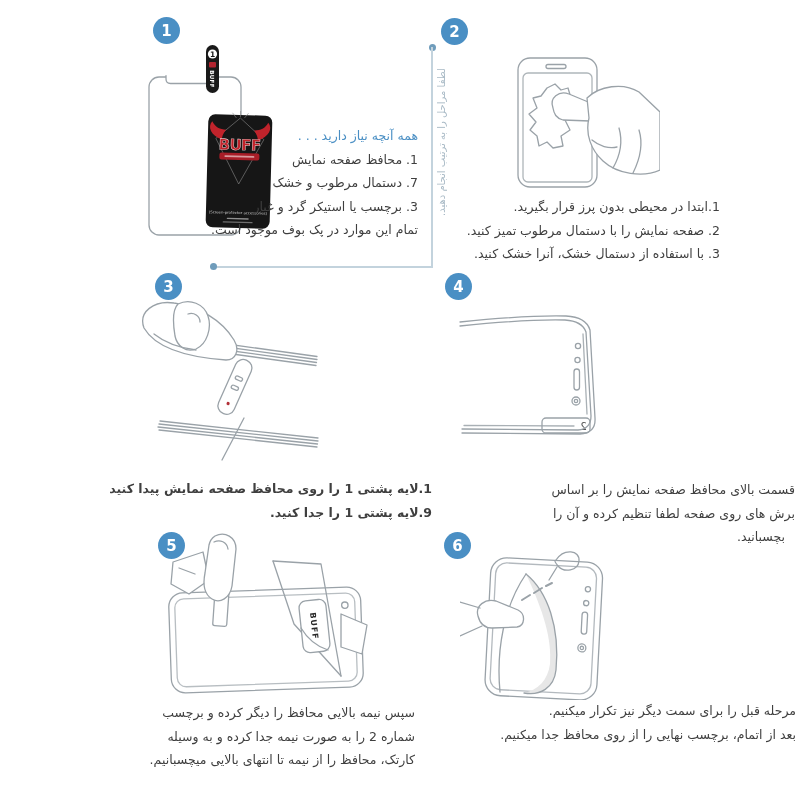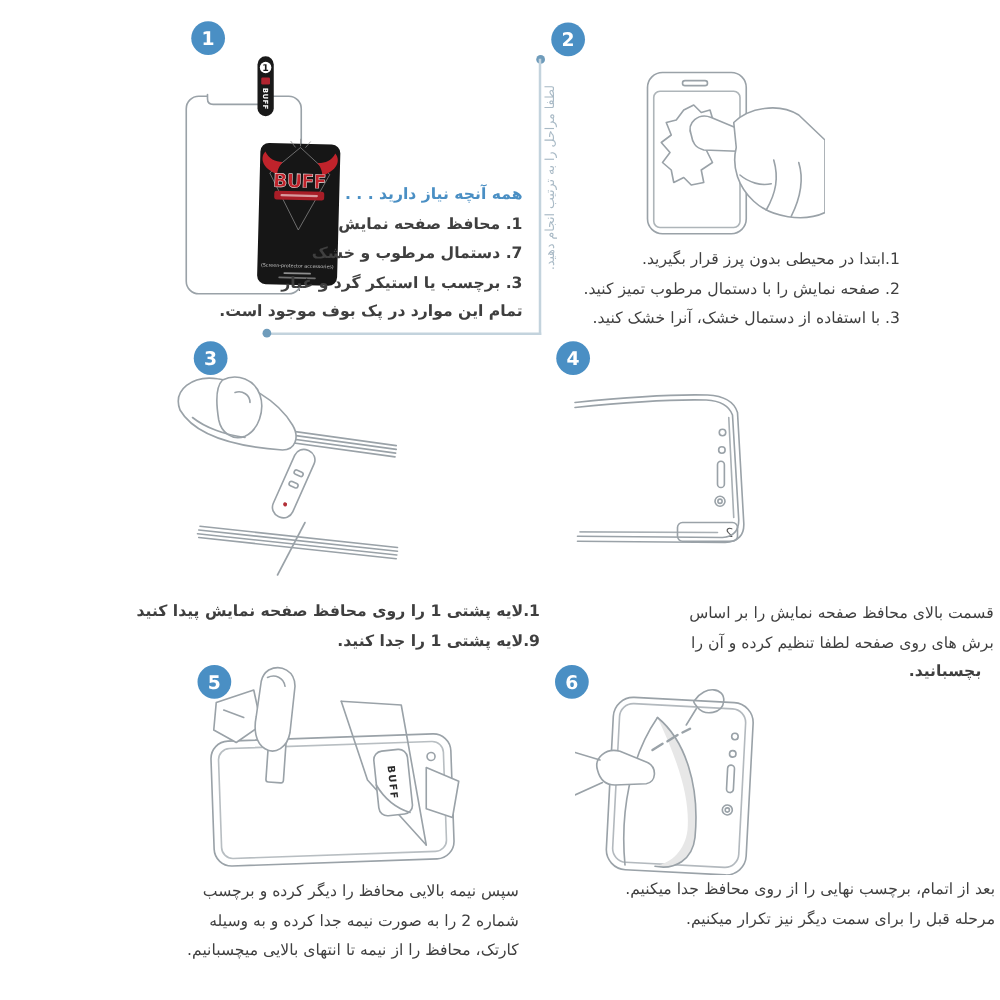--- a/index.html
+++ b/index.html
@@ -150,21 +150,21 @@
     </g>
     <path d="M66 34 C88 52 100 88 96 130 C94 148 80 156 64 153 C78 150 88 140 90 124 C92 100 84 72 66 34 Z" fill="#e7e7e7" stroke="none"></path>
     <path class="ln" d="M40 152 C36 110 44 66 66 34"></path>
     <path class="ln" d="M66 34 C88 52 100 88 96 130 C94 148 80 156 64 153" stroke-width="1"></path>
     <path d="M62 60 L70 55 M74 53 L82 48 M86 46 L92 43" stroke="#9aa2a8" stroke-width="2" stroke-linecap="round"></path>
     <path class="fw" d="M18 76 C15 66 25 58 36 61 L58 70 C66 74 65 86 57 87 L32 88 C24 88 20 84 18 76 Z"></path>
     <path class="ln" d="M0 62 L20 68 M0 96 L22 86" stroke-width="1"></path>
     <path class="ln" d="M96 20 C104 8 120 10 119 21 C118 31 104 33 98 26 C95 22 94 21 96 20 M97 27 L89 40" stroke-width="0.9"></path>
   </svg>
 
-  <div class="cap" style="right:382px; top:143px;font-weight:bold;">
+  <div class="cap" style="right:382px; top:124px;">
     <div class="h">همه آنچه نیاز دارید . . .</div>
     <div>1. محافظ صفحه نمایش</div>
     <div>7. دستمال مرطوب و خشک</div>
     <div>3. برچسب یا استیکر گرد و غبار</div>
     <div>تمام این موارد در پک بوف موجود است.</div>
   </div>
 
   <div class="cap" style="right:80px; top:195px;margin-left:32px;">
     <div>1.ابتدا در محیطی بدون پرز قرار بگیرید.</div>
     <div>2. صفحه نمایش را با دستمال مرطوب تمیز کنید.</div>
@@ -172,27 +172,27 @@
   </div>
 
   <div class="cap" style="right:368px; top:477px;font-weight:bold;">
     <div>1.لایه پشتی 1 را روی محافظ صفحه نمایش پیدا کنید</div>
     <div>9.لایه پشتی 1 را جدا کنید.</div>
   </div>
 
   <div class="cap" style="right:5px; top:478px;">
     <div>قسمت بالای محافظ صفحه نمایش را بر اساس</div>
     <div>برش های روی صفحه لطفا تنظیم کرده و آن را</div>
-    <div style="margin-left:0; padding-left:0; margin-right:10px;font-weight:bold;">بچسبانید.</div>
+    <div style="margin-left:0; padding-left:0; margin-right:10px;">بچسبانید.</div>
   </div>
 
   <div class="cap" style="right:385px; top:701px;">
     <div>سپس نیمه بالایی محافظ را دیگر کرده و برچسب</div>
     <div>شماره 2 را به صورت نیمه جدا کرده و به وسیله</div>
     <div>کارتک، محافظ را از نیمه تا انتهای بالایی میچسبانیم.</div>
   </div>
 
   <div class="cap" style="right:4px; top:699px;">
+    <div>مرحله قبل را برای سمت دیگر نیز تکرار میکنیم.</div>
     <div>بعد از اتمام، برچسب نهایی را از روی محافظ جدا میکنیم.</div>
-    <div>مرحله قبل را برای سمت دیگر نیز تکرار میکنیم.</div>
   </div>
 
 </div>
 
 </body></html>

